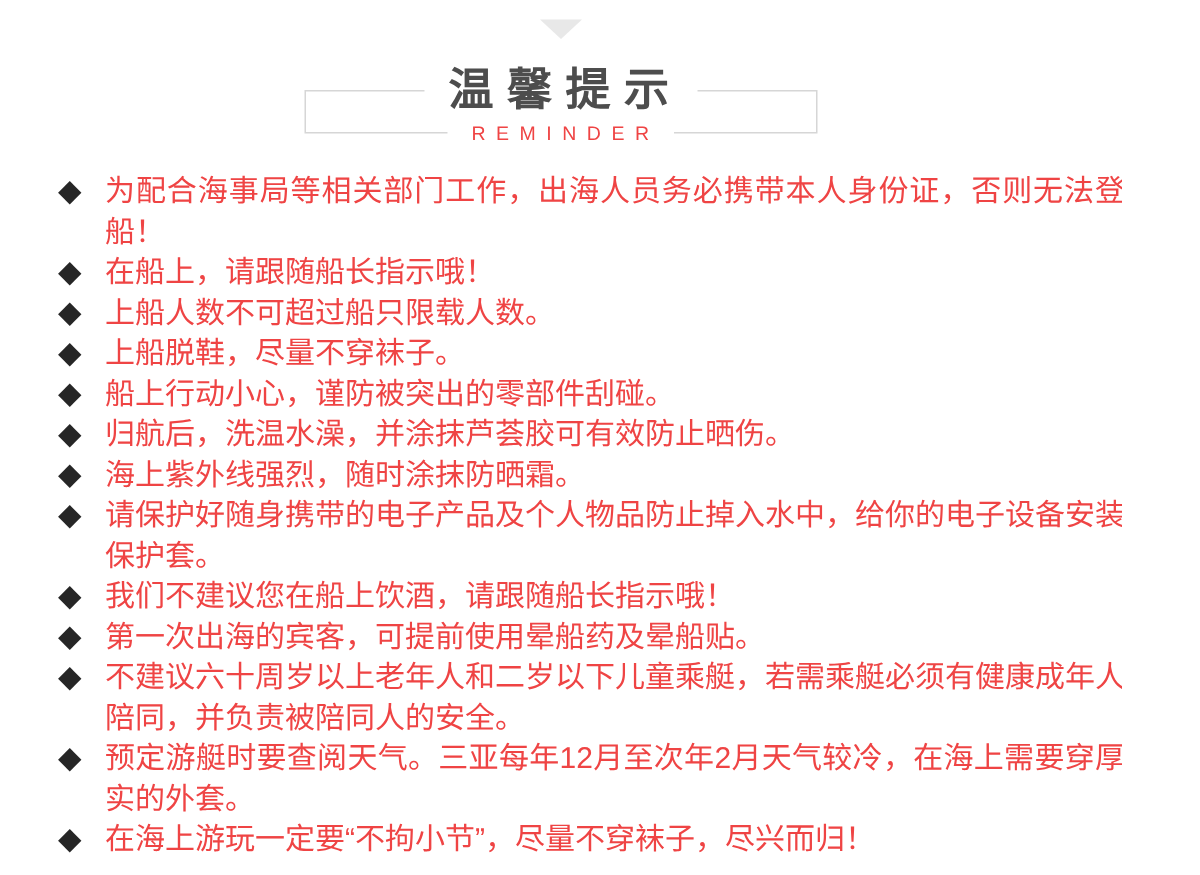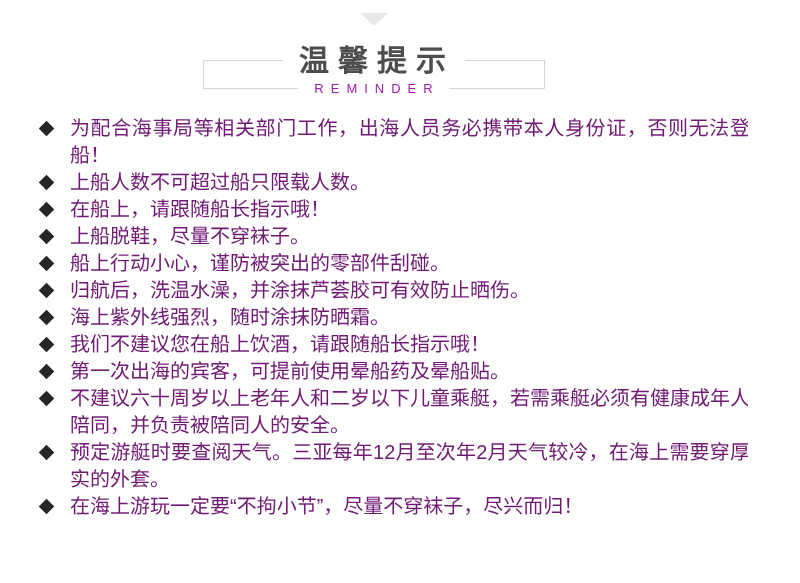--- a/index.html
+++ b/index.html
@@ -39,38 +39,38 @@
     line-height:36px;
   }
   .page-subtitle{
     position:absolute;
     bottom:-9px;left:50%;
     transform:translateX(-50%);
     background:#ffffff;
     padding:0 10px 0 16px;
     font-size:13px;
     letter-spacing:7px;
-    color:#a21caf;
+    color:#ef4444;
     white-space:nowrap;
     line-height:17px;
     text-align:right;
   }
   
   .reminder-list{
     list-style:none;
     margin:26px 0 0 38px;
     padding:0;
     width:712px;
   }
   .reminder-list li{
     position:relative;
     padding-left:32px;
     font-size:20px;
     line-height:27px;
-    color:#701a75;
+    color:#ef4444;
     text-align:justify;
   }
   .diamond{
     position:absolute;
     left:3px;top:8px;
     width:11px;height:11px;
     background:#262626;
     transform:rotate(45deg);
   }
 </style>
@@ -81,26 +81,27 @@
 
   <div class="chevron"></div>
 
   <div class="header-frame">
     <div class="page-title">温馨提示</div>
     <div class="page-subtitle">REMINDER</div>
   </div>
 
   <ul class="reminder-list">
       <li><span class="diamond"></span><span>为配合海事局等相关部门工作，出海人员务必携带本人身份证，否则无法登船！</span></li>
+      <li><span class="diamond"></span><span>在船上，请跟随船长指示哦！</span></li>
       <li><span class="diamond"></span><span>上船人数不可超过船只限载人数。</span></li>
-      <li><span class="diamond"></span><span>在船上，请跟随船长指示哦！</span></li>
       <li><span class="diamond"></span><span>上船脱鞋，尽量不穿袜子。</span></li>
       <li><span class="diamond"></span><span>船上行动小心，谨防被突出的零部件刮碰。</span></li>
       <li><span class="diamond"></span><span>归航后，洗温水澡，并涂抹芦荟胶可有效防止晒伤。</span></li>
       <li><span class="diamond"></span><span>海上紫外线强烈，随时涂抹防晒霜。</span></li>
+      <li><span class="diamond"></span><span>请保护好随身携带的电子产品及个人物品防止掉入水中，给你的电子设备安装保护套。</span></li>
       <li><span class="diamond"></span><span>我们不建议您在船上饮酒，请跟随船长指示哦！</span></li>
       <li><span class="diamond"></span><span>第一次出海的宾客，可提前使用晕船药及晕船贴。</span></li>
       <li><span class="diamond"></span><span>不建议六十周岁以上老年人和二岁以下儿童乘艇，若需乘艇必须有健康成年人陪同，并负责被陪同人的安全。</span></li>
       <li><span class="diamond"></span><span>预定游艇时要查阅天气。三亚每年12月至次年2月天气较冷，在海上需要穿厚实的外套。</span></li>
       <li><span class="diamond"></span><span>在海上游玩一定要“不拘小节”，尽量不穿袜子，尽兴而归！</span></li>
     </ul>
 
 </div>
 
 </body></html>

